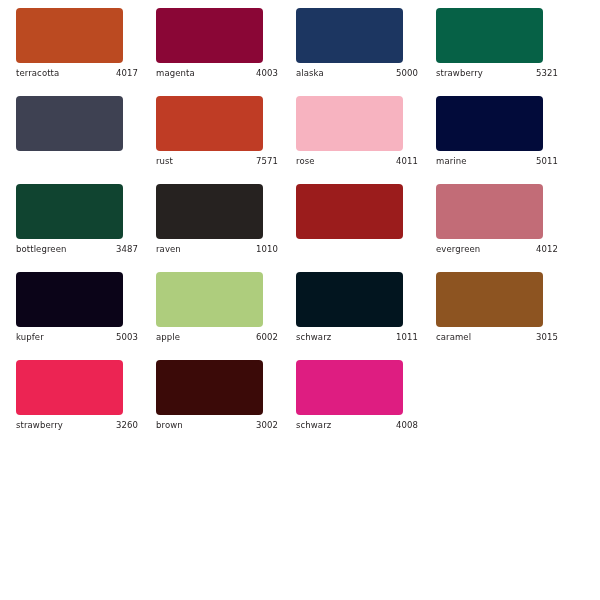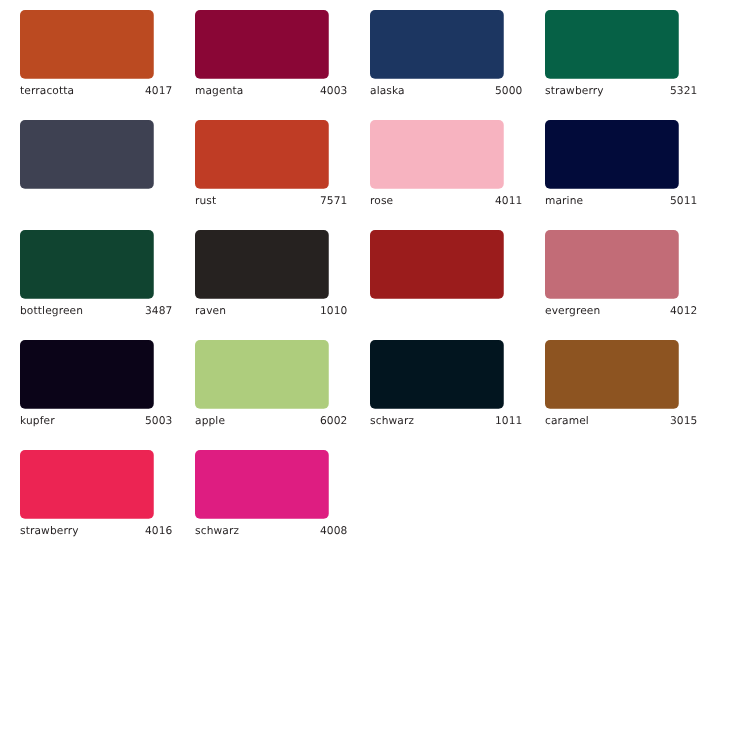--- a/index.html
+++ b/index.html
@@ -156,21 +156,28 @@
       <div class="swatch-meta">
         <span class="swatch-name">caramel</span>
         <span class="swatch-code">3015</span>
       </div>
     </div>
     <div style="width: 100%; height: 0px;"></div>
     <div class="swatch-cell">
       <div class="swatch-chip" style="background: rgb(236, 36, 83);"></div>
       <div class="swatch-meta">
         <span class="swatch-name">strawberry</span>
-        <span class="swatch-code">4016</span>
+        <span class="swatch-code">3260</span>
+      </div>
+    </div>
+    <div class="swatch-cell">
+      <div class="swatch-chip" style="background: rgb(59, 10, 8);"></div>
+      <div class="swatch-meta">
+        <span class="swatch-name">brown</span>
+        <span class="swatch-code">3002</span>
       </div>
     </div>
     <div class="swatch-cell">
       <div class="swatch-chip" style="background: rgb(222, 29, 129);"></div>
       <div class="swatch-meta">
         <span class="swatch-name">schwarz</span>
         <span class="swatch-code">4008</span>
       </div>
     </div>
   </div>

